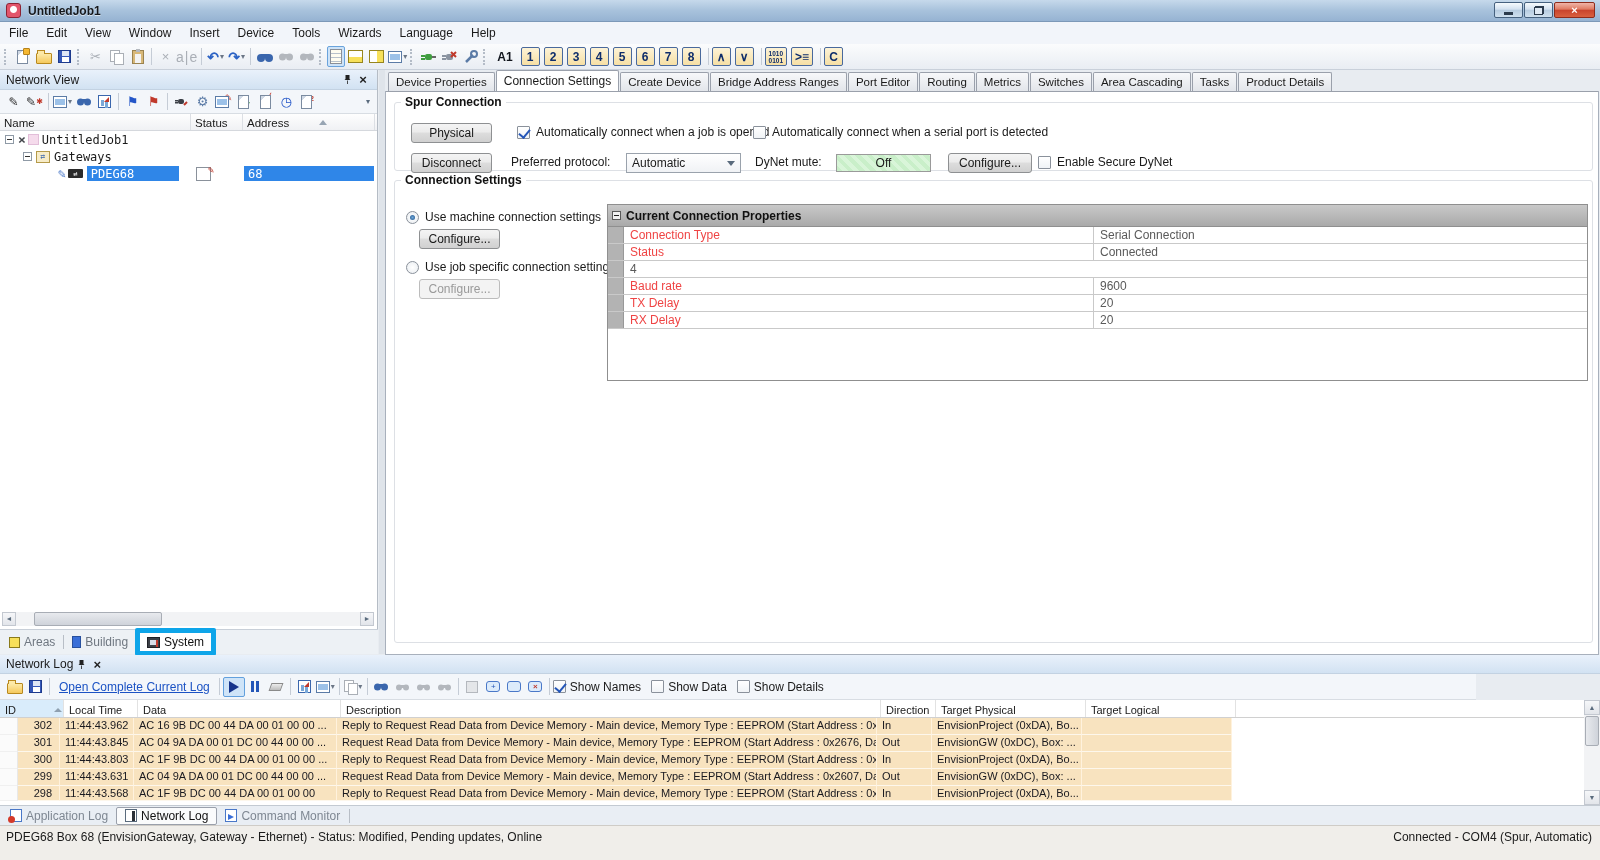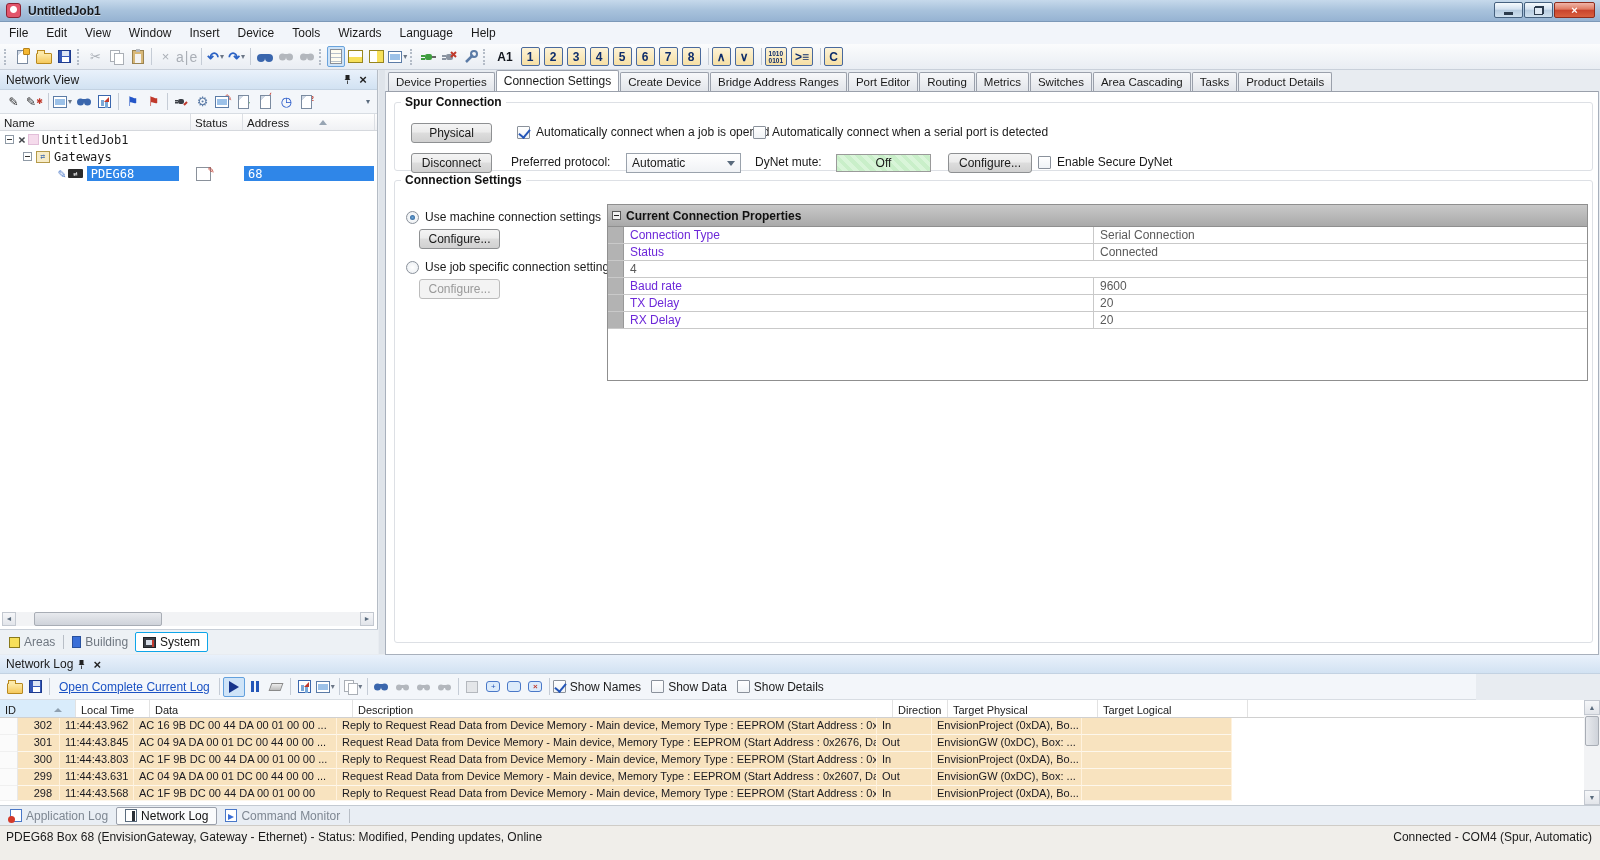--- a/index.html
+++ b/index.html
@@ -119,21 +119,21 @@
   .status-edit::after { content:'\270E'; position:absolute; right:-4px; top:-4px; color:#c0392b; font-size:10px; }
   #nv-hscroll { position:absolute; left:2px; top:541px; width:372px; height:15px; display:flex; align-items:center; }
   .sbtn { width:14px; height:14px; background:linear-gradient(#f6f7f9,#e2e5ea); border:1px solid #c3c8d0;
         display:flex; align-items:center; justify-content:center; font-size:7px; color:#5a6b7d; }
   .strack { flex:1; height:14px; background:#f2f3f5; position:relative; }
   .sthumb { position:absolute; top:0; height:14px; background:linear-gradient(#e8eaee,#cfd3da);
         border:1px solid #a8adb5; border-radius:2px; }
   #nv-tabs { position:absolute; left:0; top:559px; width:378px; height:25px; background:#edf1f5;
         border-top:1px solid #c8cfd8; display:flex; align-items:center; padding-left:2px; }
   .nvtab { display:flex; align-items:center; gap:4px; padding:2px 7px; color:#6f7781; }
-  .nvtab.active { background:#fff; border:1px solid #0ea5e9; border-radius:2px; color:#111; }
+  .nvtab.active { background:#fff; border:5px solid #0ea5e9; border-radius:2px; color:#111; }
   .tab-sep { width:1px; height:14px; background:#b8bec6; margin:0 1px; }
   .areas-ic { width:11px; height:11px; background:#f7e05a; border:1px solid #8a7a1a; }
   .bld-ic { width:9px; height:12px; background:#3a6fd8;
         box-shadow:inset 0 0 0 1px #28509e; }
   .sys-ic { width:13px; height:11px; background:#3b3f46; border:1px solid #1f2126; position:relative; }
   .sys-ic::after { content:''; position:absolute; left:2px; top:2px; width:6px; height:5px; background:#d8dee8; }
   .sys-ic::before { content:''; position:absolute; right:1px; top:2px; width:2px; height:7px; background:#c23a2e; }
 
   
   #splitter { left:379px; top:70px; width:6px; height:584px; background:#dfe4ea; }
@@ -174,21 +174,21 @@
   
   #pgrid { position:absolute; border:1px solid #8f8f8f; background:#fff; }
   #pgrid-header { height:22px; background:linear-gradient(#c9c9c9,#a9a9a9);
     display:flex; align-items:center; border-bottom:1px solid #8f8f8f; }
   .minus-box { width:9px; height:9px; background:#f2f2f2; border:1px solid #5a5a5a;
     margin:0 5px 0 4px; position:relative; }
   .minus-box::after { content:''; position:absolute; left:1px; top:3px; width:5px; height:1px; background:#222; }
   #pgrid-header b { font-size:12px; color:#111; }
   .prow { height:17px; display:flex; border-bottom:1px solid #c9c9c9; font-size:12px; }
   .pind { width:16px; background:#b3b3b3; border-right:1px solid #989898; flex:none; }
-  .plabel { width:470px; color:#6d28d9; padding:1px 0 0 6px; border-right:1px solid #c9c9c9; }
+  .plabel { width:470px; color:#ef4444; padding:1px 0 0 6px; border-right:1px solid #c9c9c9; }
   .pvalue { flex:1; color:#5a5a5a; padding:1px 0 0 6px; }
 
   
   #log-header { left:0; top:655px; width:1600px; height:19px;
     background:linear-gradient(#e9f1fb,#d2e2f2); border-bottom:1px solid #c3d2e2;
     display:flex; align-items:center; padding:0 6px; }
   #log-toolbar { left:0; top:674px; width:1476px; height:26px; background:#f3f6fa;
     border-bottom:1px solid #d8dde3; display:flex; align-items:center; padding-left:4px; }
   #log-link { color:#1b52c4; text-decoration:underline; margin:0 6px; }
   .play-tgl { width:22px; height:20px; border:1px solid #62a0dd; background:#cfe4f8; border-radius:2px;
@@ -215,21 +215,21 @@
   .hid-tri { width:0; height:0; border-left:4px solid transparent; border-right:4px solid transparent;
     border-bottom:4px solid #8fa0b0; margin-left:14px; }
   .lrow { height:17px; display:flex; }
   .lrow.partial { height:15px; overflow:hidden; }
   .lc { flex:none; background:#f8e3bf; border-right:1px solid #fff2dd; border-bottom:1px solid #fdf7ec;
     padding:1px 0 0 5px; color:#19191f; }
   .lc.ind { background:#fbfbfb; border-right:1px solid #e8e8e8; border-bottom:1px solid #f0f0f0; }
   .lc.idc { text-align:right; padding-right:7px; }
   .w-ind{width:18px;} .w-id{width:42px;} .w-time{width:74px;} .w-data{width:203px;}
   .w-desc{width:540px;} .w-dir{width:55px;} .w-phys{width:150px;} .w-log{width:150px;}
-  .w-hid{width:76px;gap:24px;}
+  .w-hid{width:64px;gap:24px;}
   .lfill { flex:1; background:#fff; border-bottom:1px solid #fff; }
   #log-vscroll { position:absolute; left:1584px; top:700px; width:16px; height:105px; background:#f2f3f5; }
   #log-vscroll .sbtn { width:16px; height:15px; }
   #log-vscroll .vthumb { position:absolute; left:1px; top:16px; width:14px; height:30px;
     background:linear-gradient(90deg,#e8eaee,#cfd3da); border:1px solid #a8adb5; border-radius:2px; }
   #log-vscroll .dn { position:absolute; bottom:0; }
 
   
   #log-tabs { left:0; top:805px; width:1600px; height:20px; background:#e9eef4;
     border-top:1px solid #c3cad2; display:flex; align-items:center; padding-left:2px; }

